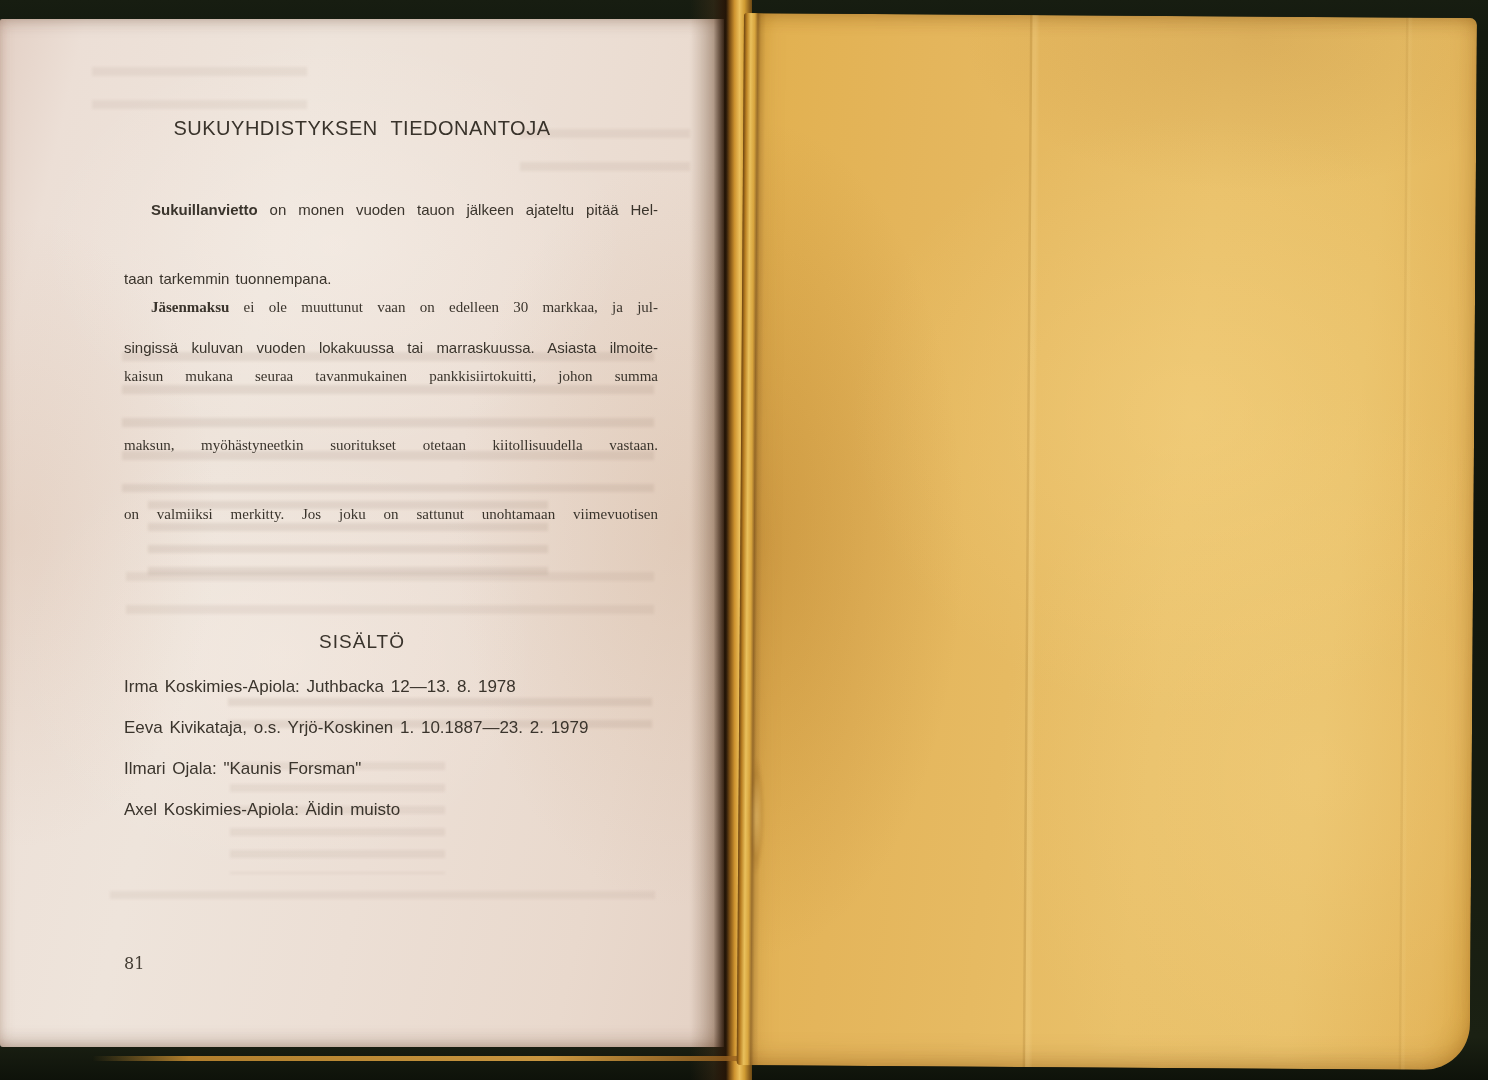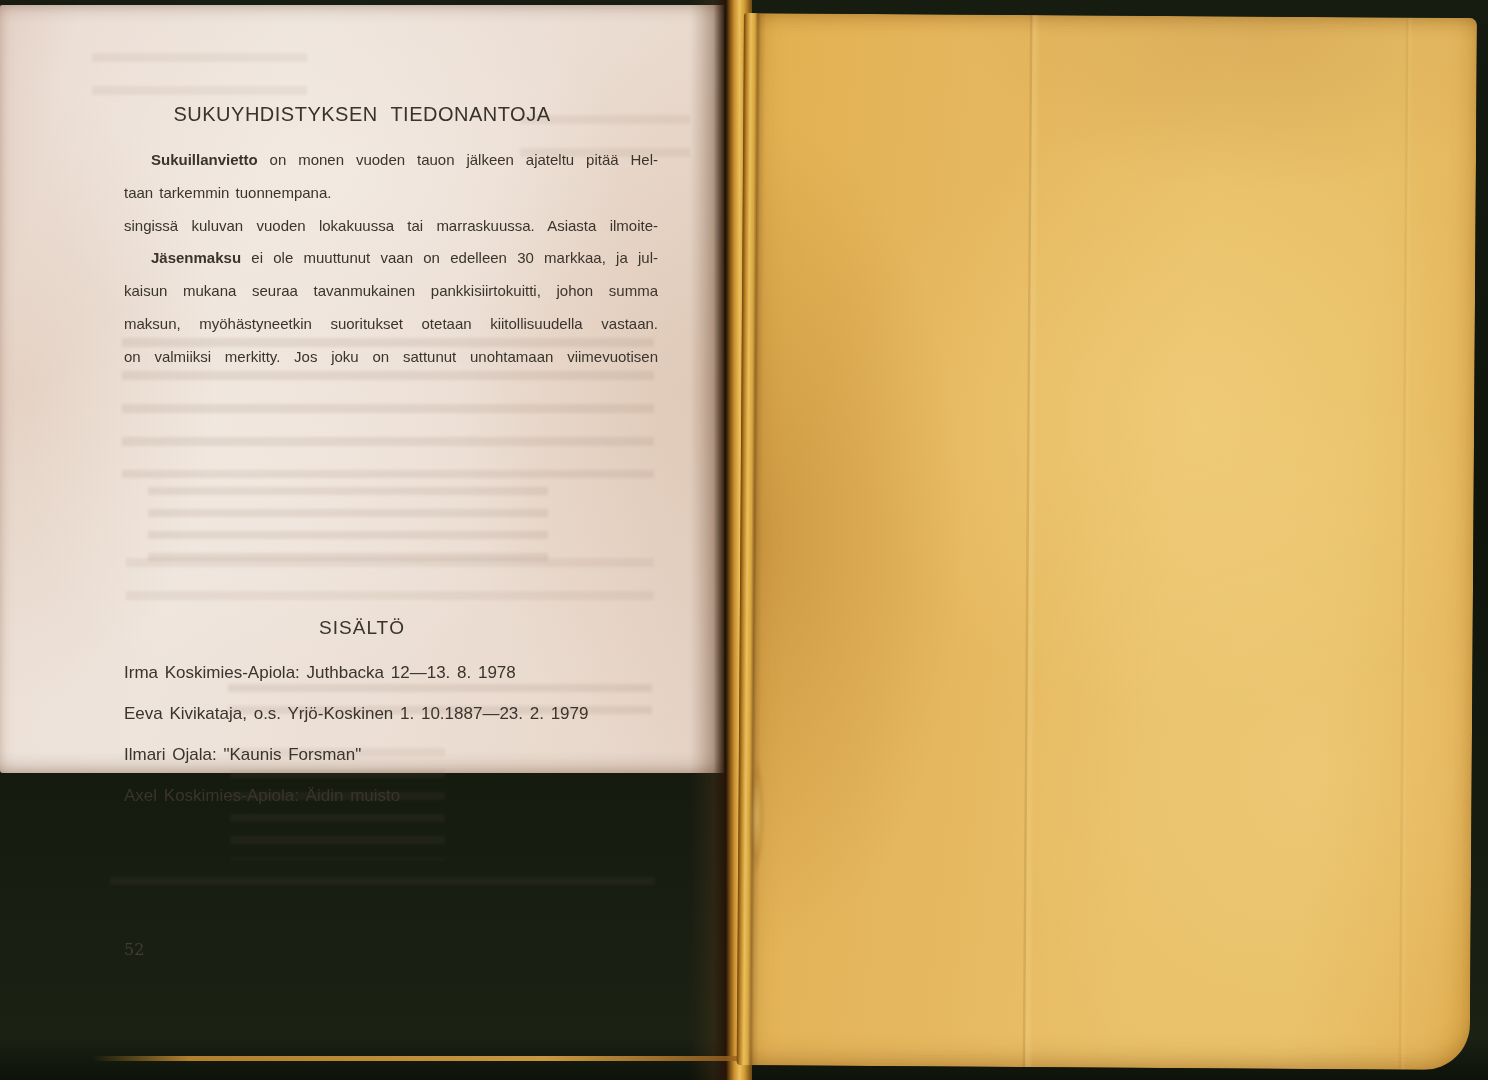--- a/index.html
+++ b/index.html
@@ -6,21 +6,21 @@
   html,body { width:1488px; height:1080px; overflow:hidden; }
   body {
     position:relative;
     background:
       linear-gradient(180deg, #171d11 0%, #141a0f 3%, #10150c 50%, #1b2113 96%, #0e120a 100%);
     font-family:"Liberation Sans", sans-serif;
   }
 
   
   .left-page {
-    position:absolute; left:0; top:5px; width:724px; height:768px;
+    position:absolute; left:0; top:19px; width:724px; height:1028px;
     background:
       radial-gradient(ellipse 420px 300px at 46% 22%, rgba(255,250,245,0.28), transparent 70%),
       radial-gradient(ellipse 380px 320px at 38% 62%, rgba(255,248,242,0.22), transparent 70%),
       radial-gradient(ellipse 300px 500px at 94% 50%, rgba(205,170,140,0.30), transparent 75%),
       radial-gradient(ellipse 260px 420px at 3% 50%, rgba(210,175,150,0.28), transparent 75%),
       linear-gradient(103deg, #e3d0c5 0%, #ecdfd6 9%, #eee4db 34%, #ecdfd5 58%, #e9d9cd 82%, #e4d1c4 100%);
     box-shadow:
       inset -16px 0 26px -12px rgba(80,48,24,0.50),
       inset 8px 0 16px -10px rgba(140,95,70,0.30),
       inset 0 -12px 20px -12px rgba(110,70,45,0.40),
@@ -31,22 +31,22 @@
 
   .title {
     position:absolute; left:95px; width:534px; top:94px; line-height:30px;
     text-align:center; font-size:20px; letter-spacing:0.5px; word-spacing:7px;
     color:#39332b;
   }
   .para {
     position:absolute; left:124px; width:534px; font-size:15px; color:#3a342c;
   }
   .para-1 { top:138px; }
-  .para-2 { top:236px; }
-  .pline  { line-height:33px; word-spacing:2px; }
+  .para-2 { top:236px;font-family:Liberation Serif, serif; }
+  .pline  { line-height:33px; word-spacing:2px;margin-top:36px; }
   .pline.just { text-align:justify; text-align-last:justify; }
   .pline.indent { text-indent:27px; }
   .lead { font-weight:bold; }
 
   .contents-heading {
     position:absolute; left:95px; width:534px; top:608px; line-height:30px;
     text-align:center; font-size:19px; letter-spacing:1px; color:#39332b;
   }
   .contents-list {
     position:absolute; left:124px; top:657px; width:540px; font-size:17px; color:#3a342c;
@@ -172,21 +172,21 @@
         <div class="toc-line">Eeva Kivikataja, o.s. Yrjö-Koskinen 1. 10.1887—23. 2. 1979</div>
       </div>
       <div class="toc-item">
         <div class="toc-line">Ilmari Ojala: "Kaunis Forsman"</div>
       </div>
       <div class="toc-item">
         <div class="toc-line">Axel Koskimies-Apiola: Äidin muisto</div>
       </div>
     </div>
 
-  <div class="page-number">52</div>
+  <div class="page-number">81</div>
 </div>
 
 <div class="gutter"></div>
 <div class="page-edge-sliver"></div>
 
 <div class="right-page">
   <div class="fold-strip"></div>
   <div class="crease-bump"></div>
   <div class="crease-v1"></div>
   <div class="crease-v2"></div>

